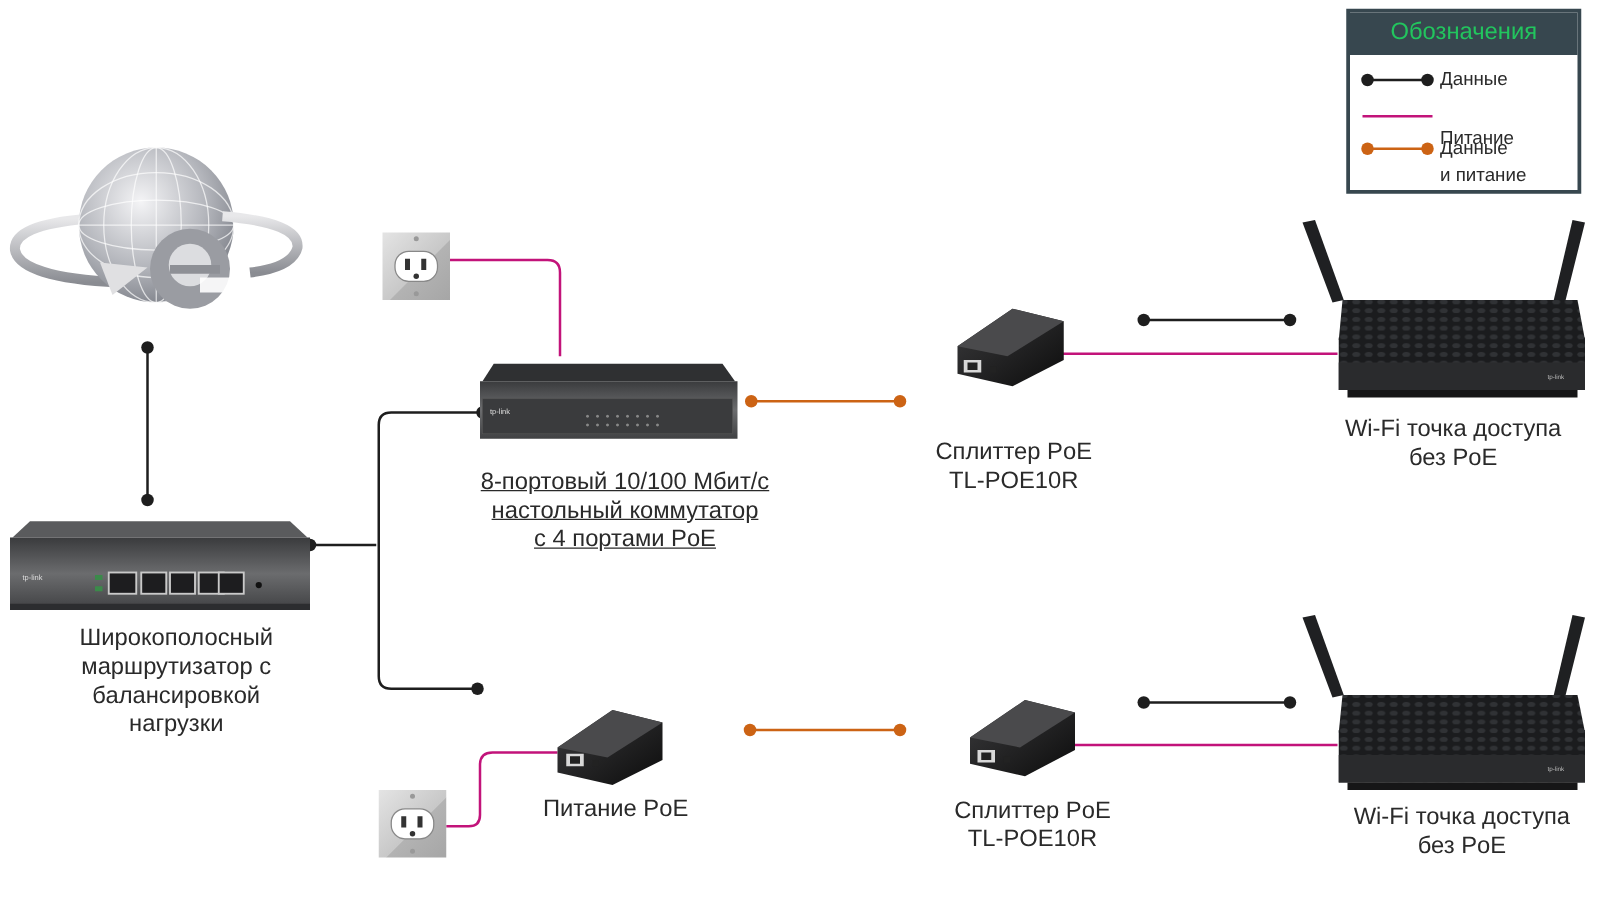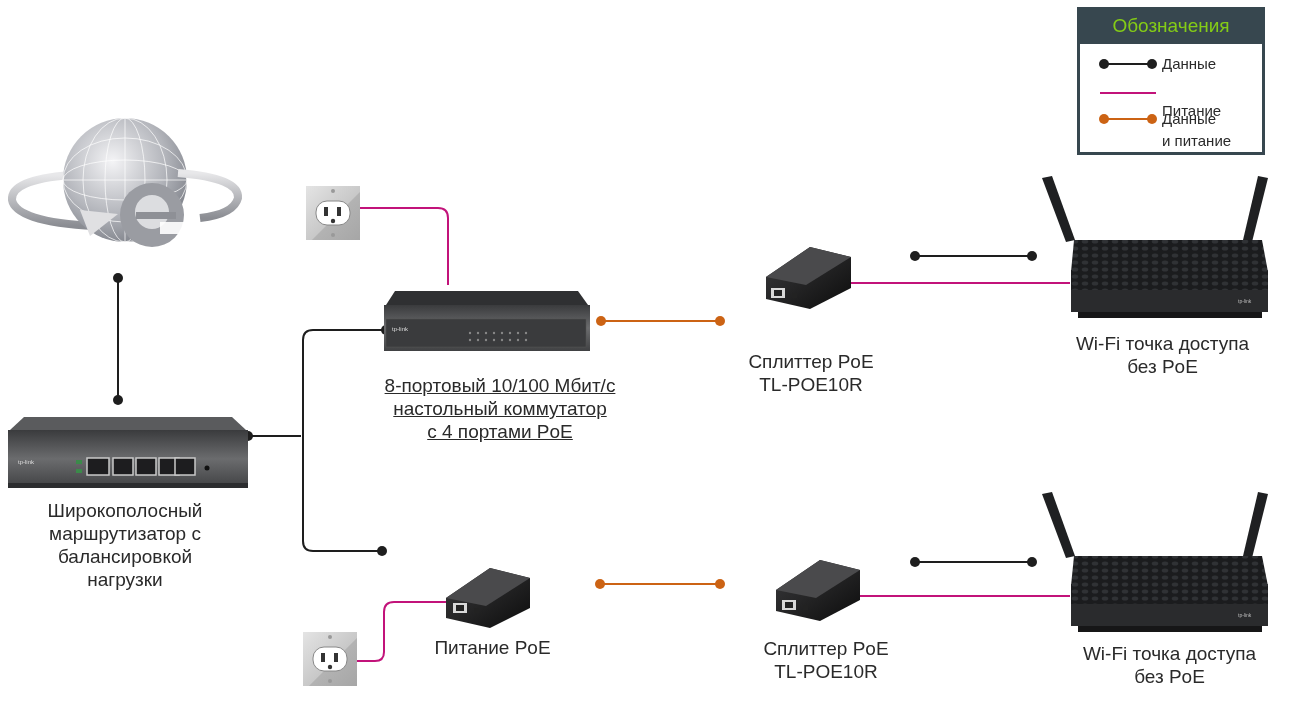--- a/index.html
+++ b/index.html
@@ -1,21 +1,21 @@
 <!DOCTYPE html>
 <html><head>
 <meta charset="utf-8">
 <style>
   html,body{margin:0;padding:0;background:#ffffff;}
   body{width:1293px;height:728px;position:relative;overflow:hidden;font-family:"Liberation Sans",sans-serif;color:#222;}
   svg#diagram{position:absolute;left:0;top:0;}
   .lbl{position:absolute;text-align:center;font-size:19px;line-height:23px;color:#2a2a2a;white-space:pre-line;}
   .legend{position:absolute;left:1077px;top:7px;width:188px;height:148px;background:#fff;border:3px solid #37474f;box-sizing:border-box;}
-  .legend-title{background:#37474f;color:#84cc16;font-size:19px;height:34px;line-height:32px;text-align:center;}
-  .legend-row{position:absolute;left:10px;width:100%;height:20px;}
+  .legend-title{background:#37474f;color:#22c55e;font-size:19px;height:34px;line-height:32px;text-align:center;}
+  .legend-row{position:absolute;left:0;width:100%;height:20px;}
   .legend-text{position:absolute;left:72px;font-size:15px;line-height:22px;color:#2a2a2a;white-space:pre-line;}
 </style>
 </head>
 <body>
 
 <svg id="diagram" width="1293" height="728" viewBox="0 0 1293 728">
   <defs>
     <radialGradient id="globeGrad" cx="0.4" cy="0.35" r="0.7">
       <stop offset="0" stop-color="#f4f4f6"></stop>
       <stop offset="0.6" stop-color="#b4b6bc"></stop>
@@ -197,21 +197,21 @@
     <polygon points="1042,494 1052,492 1075,556 1066,558" fill="#1f2022"></polygon>
     <polygon points="1258,492 1268,494 1252,558 1243,556" fill="#1f2022"></polygon>
     <polygon points="1074,556 1262,556 1268,586 1071,586" fill="url(#honeycomb)"></polygon>
     <rect x="1071" y="584" width="197" height="42" fill="url(#honeycomb)"></rect>
     <rect x="1071" y="604" width="197" height="22" fill="#2a2b2d"></rect>
     <rect x="1078" y="626" width="184" height="6" fill="#161617"></rect>
     <text x="1238" y="617" font-size="5" fill="#bbb" font-family="Liberation Sans, sans-serif">tp-link</text>
   </g>
 </svg>
 
-<div class="lbl" style="left:0;top:499px;width:250px;">Широкополосный
+<div class="lbl" style="left:0;top:499px;width:250px;padding-left:16px;">Широкополосный
 маршрутизатор с
 балансировкой
 нагрузки</div>
 <div class="lbl" style="left:360px;top:374px;width:280px;text-decoration:underline;">8-портовый 10/100 Мбит/с
 настольный коммутатор
 с 4 портами PoE</div>
 <div class="lbl" style="left:400px;top:636px;width:185px;">Питание PoE</div>
 <div class="lbl" style="left:726px;top:350px;width:170px;">Сплиттер PoE
 TL-POE10R</div>
 <div class="lbl" style="left:741px;top:637px;width:170px;">Сплиттер PoE

